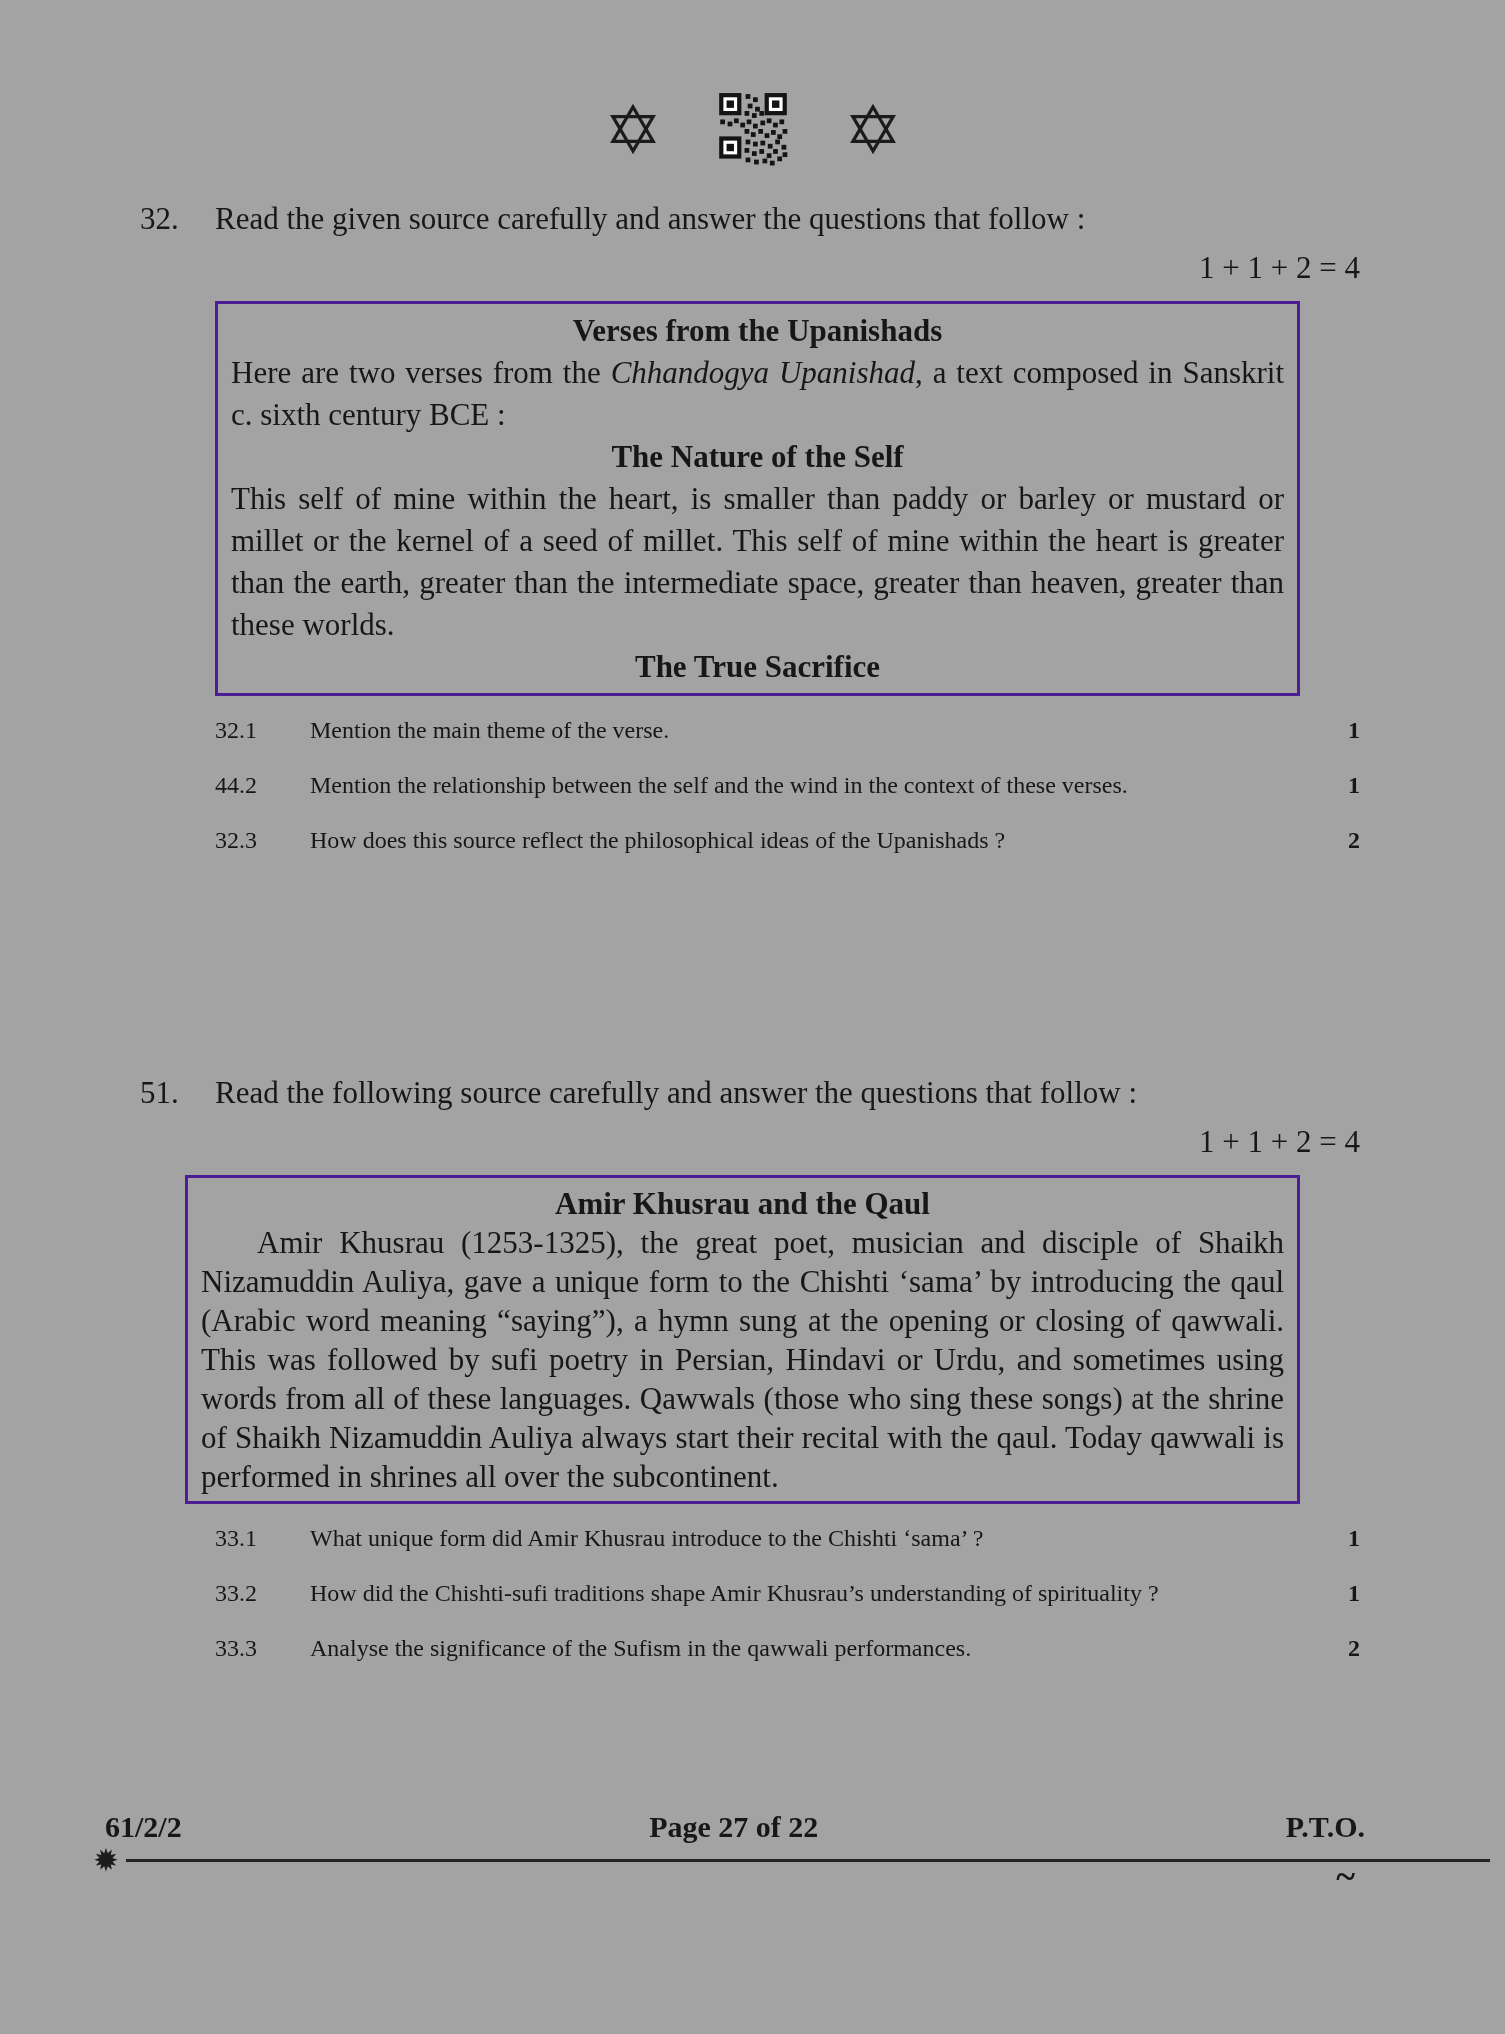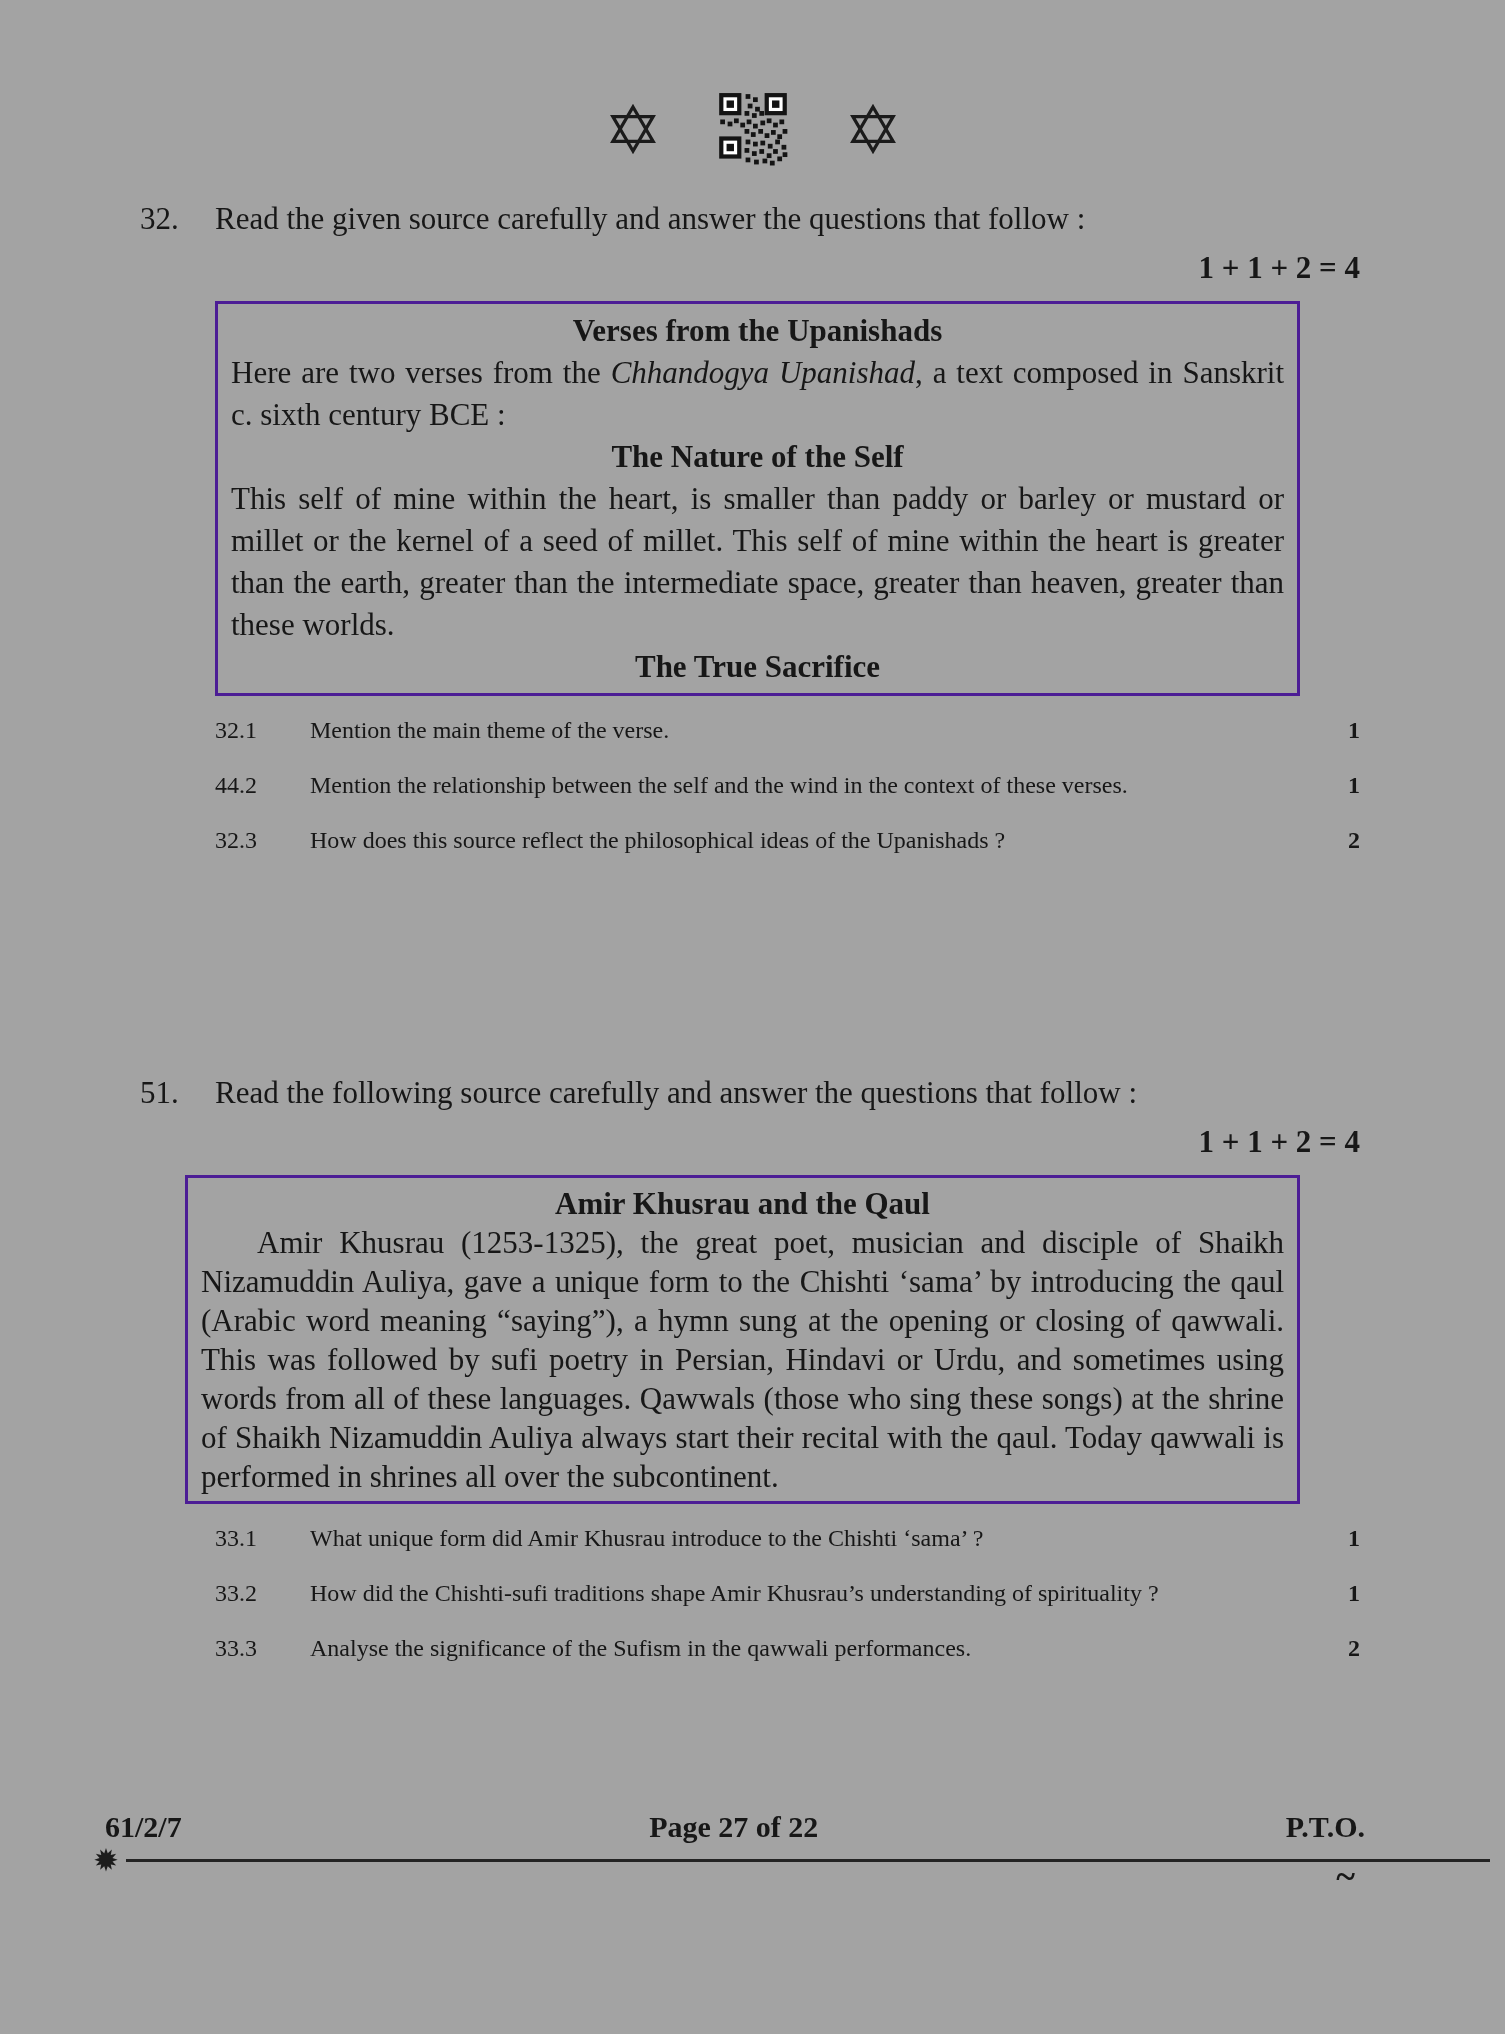--- a/index.html
+++ b/index.html
@@ -27,21 +27,21 @@
 
   .q-head {
     display:flex; margin:0 145px 0 140px;
     font-size:31px; line-height:42px;
   }
   .q-head .q-num { width:75px; flex:none; }
   .q-head .q-text { flex:1; }
 
   .marks-scheme {
     margin:8px 145px 0 0;
-    text-align:right; font-weight:bold; font-size:31px; line-height:40px;
+    text-align:right; font-weight:normal; font-size:31px; line-height:40px;
   }
 
   .source-box {
     border:3px solid #4c1d95;
     padding:6px 13px 5px 13px;
     font-size:31px; line-height:42px;
   }
   .box-32 { margin:13px 205px 0 215px; }
   .box-33 { margin:13px 205px 0 185px; line-height:39px; }
   .box-title { text-align:center; font-weight:bold; }
@@ -212,21 +212,21 @@
       </div>
       <div class="subq-row">
         <span class="subq-num">33.3</span>
         <span class="subq-text">Analyse the significance of the Sufism in the qawwali performances.</span>
         <span class="subq-marks">2</span>
       </div>
     </div>
   </div>
 
   <div class="footer-row">
-    <span class="footer-left">61/2/7</span>
+    <span class="footer-left">61/2/2</span>
     <span class="footer-center">Page 27 of 22</span>
     <span class="footer-right">P.T.O.</span>
   </div>
   <div class="rule-row">
     <span class="flower">✹</span>
     <span class="rule-line"></span>
   </div>
   <div class="tilde">~</div>
 
 </div>

